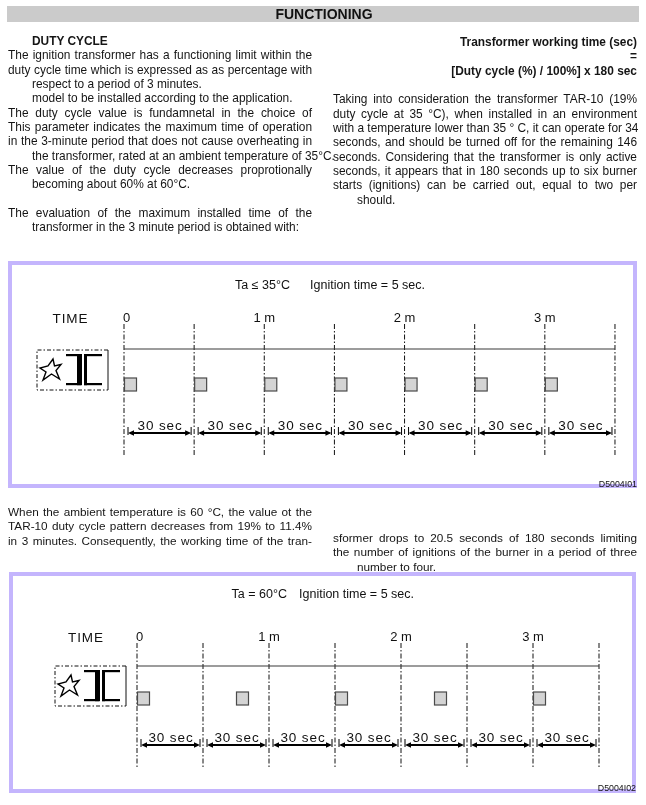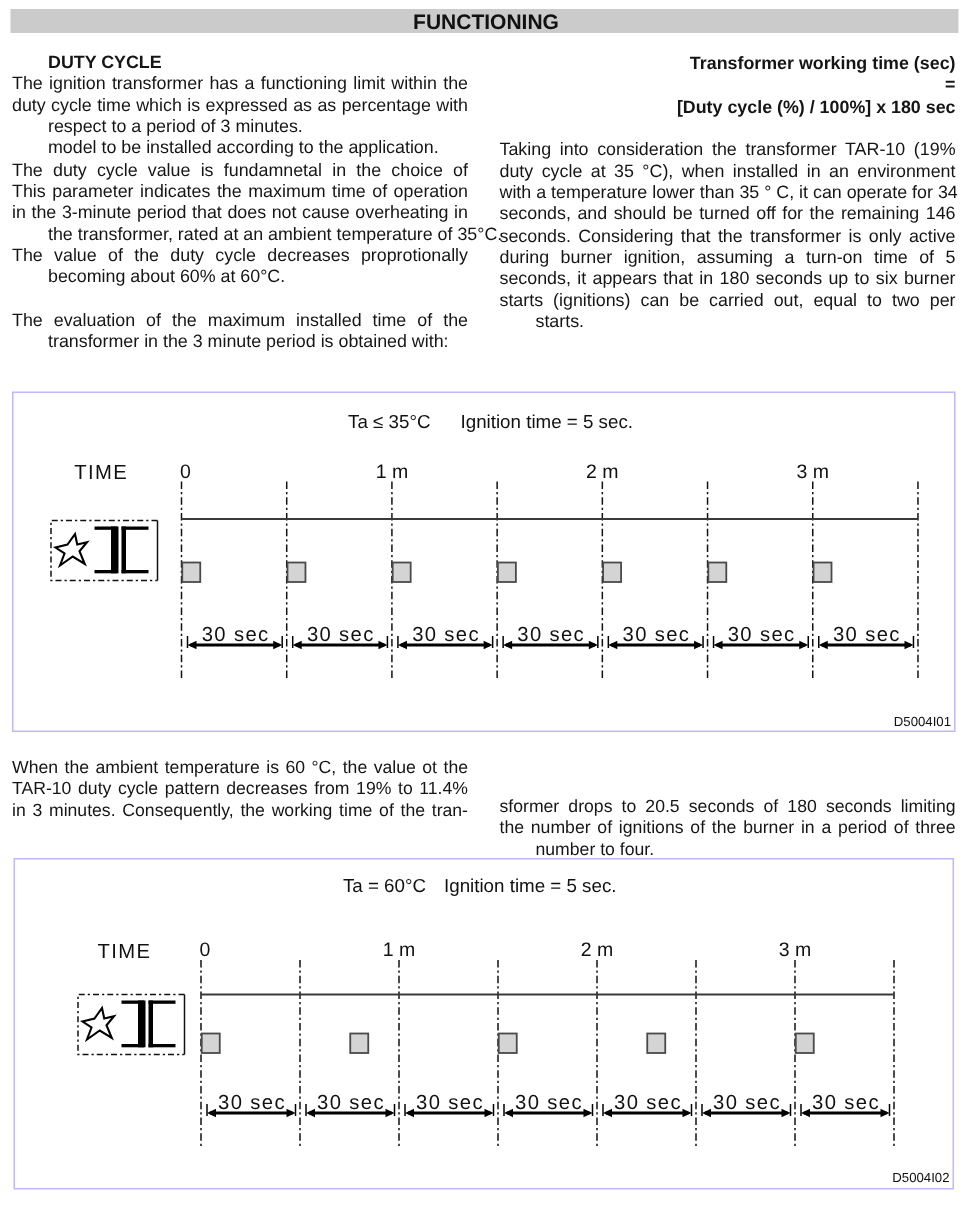--- a/index.html
+++ b/index.html
@@ -20,21 +20,21 @@
     position:absolute; width:304px; font-size:11.9px; line-height:14.35px;
   }
   .ln { display:block; white-space:nowrap; }
   .j { text-align:justify; text-align-last:justify; }
   .l { text-align:left;padding-left:24px; }
   .c { text-align:right; }
   .b { font-weight:bold; }
   .gap { display:block; height:14.35px; }
   .mid { font-size:11.75px; }
   .diagram {
-    position:absolute; border:1px solid #c4b5fd; background:#fff; box-sizing:border-box;
+    position:absolute; border:4px solid #c4b5fd; background:#fff; box-sizing:border-box;
   }
   .diagram svg { position:absolute; left:0; top:0; }
   .d-title { font-size:12.5px; fill:#111; }
   .d-time { font-size:13.5px; letter-spacing:0.9px; fill:#111; }
   .d-tick { font-size:13px; fill:#111; }
   .d-int { font-size:13.5px; letter-spacing:0.9px; fill:#111; }
   .d-code { font-size:8.8px; fill:#111; }
 </style>
 </head>
 <body>
@@ -76,24 +76,23 @@
     <span class="ln c b">=</span>
     <span class="ln c b">[Duty cycle (%) / 100%] x 180 sec</span>
   </div>
   <span class="gap"></span>
   <div>
     <span class="ln j">Taking into consideration the transformer TAR-10 (19%</span>
     <span class="ln j">duty cycle at 35 °C), when installed in an environment</span>
     <span class="ln j">with a temperature lower than 35 ° C, it can operate for 34</span>
     <span class="ln j">seconds, and should be turned off for the remaining 146</span>
     <span class="ln j">seconds. Considering that the transformer is only active</span>
-    <span class="ln j">during burner ignition, assuming a turn-on time of 5</span>
     <span class="ln j">seconds, it appears that in 180 seconds up to six burner</span>
     <span class="ln j">starts (ignitions) can be carried out, equal to two per</span>
-    <span class="ln l">starts.</span>
+    <span class="ln l">should.</span>
   </div>
 </div>
 
 <div class="diagram" id="diagram-0" style="left:8px; top:261px; width:629px; height:227px;">
     <svg width="629" height="227" viewBox="0 0 629 227">
       <text x="278" y="23.5" text-anchor="end" class="d-title">Ta ≤ 35°C</text>
       <text x="298" y="23.5" text-anchor="start" class="d-title">Ignition time = 5 sec.</text>
       <text x="58.5" y="57.5" text-anchor="middle" class="d-time">TIME</text>
       <text x="111" y="56.5" text-anchor="start" class="d-tick">0</text>
       <text x="252.28" y="56.5" text-anchor="middle" class="d-tick">1 m</text>

